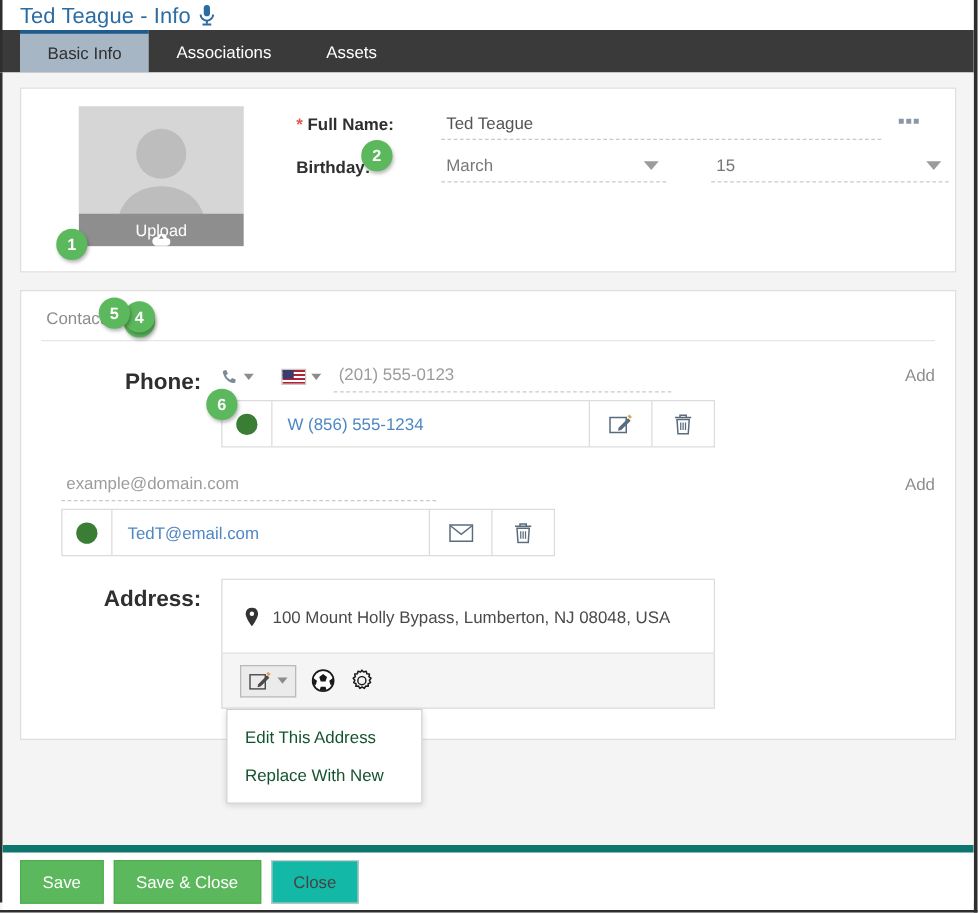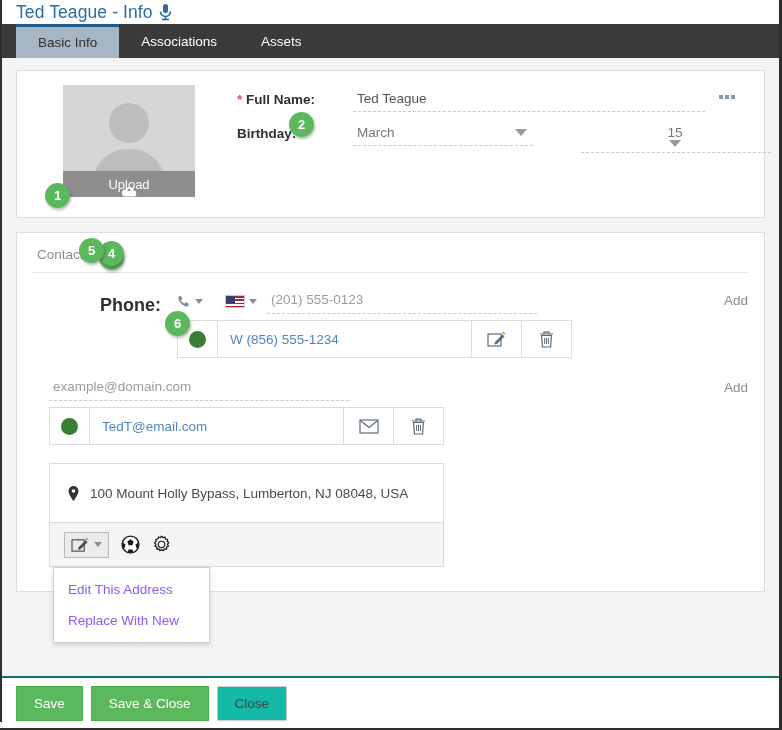--- a/index.html
+++ b/index.html
@@ -116,21 +116,21 @@
   .dots-btn i { width: 4px; height: 4px; background: #8a98a6; display:block; }
   .select-field {
     margin-left: 14px;
     border-bottom: 1px dashed #c9c9c9;
     padding: 4px 6px 5px 4px;
     font-size: 13.5px; color: #777;
     display: flex; align-items: center; justify-content: space-between;
     cursor: pointer;
   }
   .sel-month { width: 180px; }
-  .sel-day { width: 190px; margin-left: 48px; flex-direction: column; }
+  .sel-day { width: 190px; margin-left: 36px; }
   .caret-dn {
     width:0;height:0;border-left:6px solid transparent;border-right:6px solid transparent;
     border-top:7px solid #9b9b9b;
   }
 
   
   .contact-card { margin-top: 14px; padding: 12px 16px 20px 16px; position: relative; }
   .contact-title {
     font-size: 13.5px; color: #8d8d8d;
     padding: 2px 0 10px 4px;
@@ -223,42 +223,42 @@
     position: absolute;
     left: 3px; top: 44px;
     width: 157px;
     background: #fff;
     border: 1px solid #cfcfcf;
     box-shadow: 0 2px 5px rgba(0,0,0,.14);
     z-index: 40;
     padding: 6px 0;
   }
   .dd-item {
-    padding: 8px 14px; font-size: 13.5px; color: #8b5cf6; cursor: pointer;
+    padding: 8px 14px; font-size: 13.5px; color: #14532d; cursor: pointer;
     white-space: nowrap;
   }
 
   
   .badge {
     position: absolute;
     width: 25px; height: 25px; border-radius: 50%;
     background: #5cb85c; color: #fff;
     font-size: 13px; font-weight: bold;
     display: flex; align-items: center; justify-content: center;
     box-shadow: 1px 2px 3px rgba(0,0,0,.28);
     z-index: 30;
   }
 
   
   .footer {
     position: absolute; left: 2px; right: 0; bottom: 0;
     height: 52px; background: #ffffff;
     display: flex; align-items: center; gap: 8px;
     padding-left: 14px;
-    border-top: 2px solid #0f766e;
+    border-top: 6px solid #0f766e;
   }
   .btn {
     font-size: 13.5px; padding: 9px 17px; cursor: pointer;
     border: 1px solid transparent;
   }
   .btn-green { background: #5cb85c; color: #fff; border-color: #4cae4c; }
   .btn-white { background: #14b8a6; color: #444; border: 1px solid #ccc; }
 </style>
 </head>
 <body>
@@ -414,20 +414,21 @@
               </svg>
             </div>
           </div>
         </div>
         <div class="badge" style="left:82px; top:8px;">
           <span>4</span>
         </div>
       </div>
 
       <div class="c-row">
+        <div class="c-label">Address:</div>
         <div class="c-body">
           <div class="address-box">
             <svg width="11" height="15" viewBox="0 0 11 15">
               <path d="M5.5 0a5 5 0 0 0-5 5c0 3.6 5 10 5 10s5-6.4 5-10a5 5 0 0 0-5-5z" fill="#333"></path>
               <circle cx="5.5" cy="5" r="1.8" fill="#fff"></circle>
             </svg>
             <span class="address-text">100 Mount Holly Bypass, Lumberton, NJ 08048, USA</span>
           </div>
           <div class="addr-toolbar">
             <span class="tb-btn">

